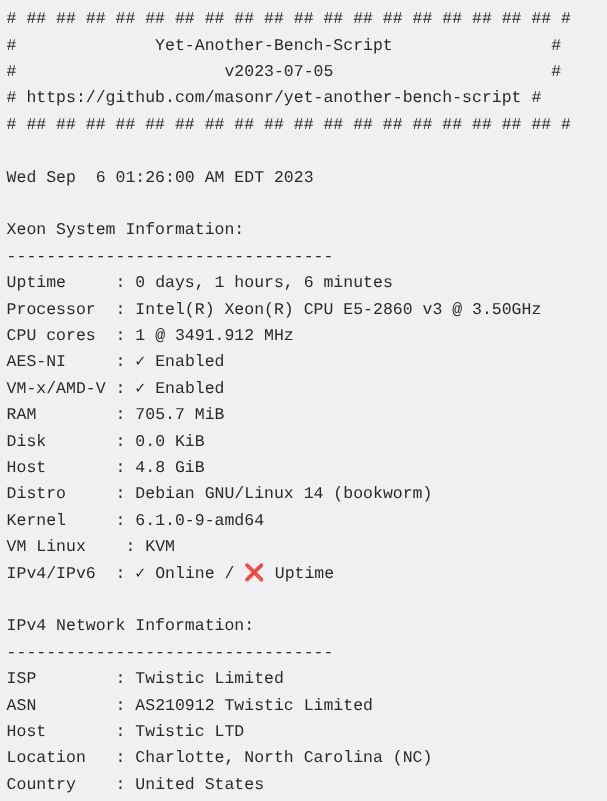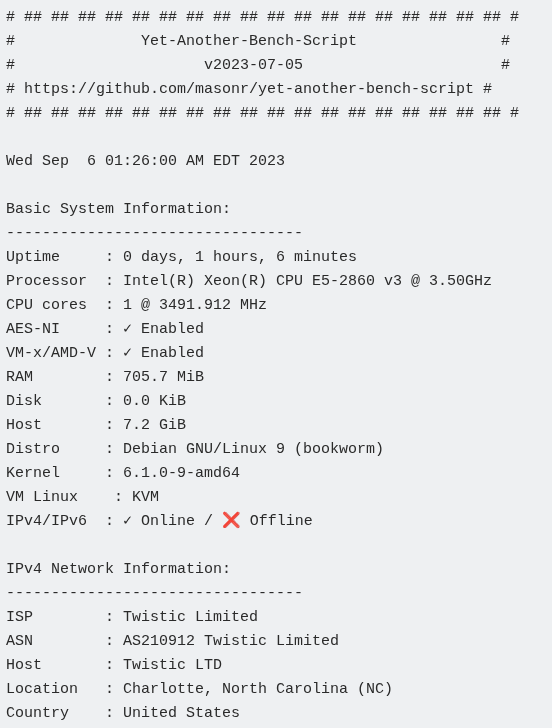--- a/index.html
+++ b/index.html
@@ -26,33 +26,33 @@
   </style>
 </head>
 <body><div><span># ## ## ## ## ## ## ## ## ## ## ## ## ## ## ## ## ## ## #</span>
 <span>#              Yet-Another-Bench-Script                #</span>
 <span>#                     v2023-07-05                      #</span>
 <span># https://github.com/masonr/yet-another-bench-script #</span>
 <span># ## ## ## ## ## ## ## ## ## ## ## ## ## ## ## ## ## ## #</span>
 
 <span>Wed Sep  6 01:26:00 AM EDT 2023</span>
 
-<span>Basic System Information:</span>
+<span>Xeon System Information:</span>
 <span>---------------------------------</span>
 <span>Uptime     :</span><span> 0 days, 1 hours, 6 minutes</span>
 <span>Processor  :</span><span> Intel(R) Xeon(R) CPU E5-2860 v3 @ 3.50GHz</span>
 <span>CPU cores  :</span><span> 1 @ 3491.912 MHz</span>
 <span>AES-NI     :</span><span class="check"> ✓ Enabled</span>
 <span>VM-x/AMD-V :</span><span class="check"> ✓ Enabled</span>
 <span>RAM        :</span><span> 705.7 MiB</span>
 <span>Disk       :</span><span> 0.0 KiB</span>
-<span>Host       :</span><span> 7.2 GiB</span>
-<span>Distro     :</span><span> Debian GNU/Linux 9 (bookworm)</span>
+<span>Host       :</span><span> 4.8 GiB</span>
+<span>Distro     :</span><span> Debian GNU/Linux 14 (bookworm)</span>
 <span>Kernel     :</span><span> 6.1.0-9-amd64</span>
 <span>VM Linux    :</span><span> KVM</span>
-<span>IPv4/IPv6  :</span><span class="check"> ✓ </span><span>Online / </span><span class="cross">❌ </span><span>Offline</span>
+<span>IPv4/IPv6  :</span><span class="check"> ✓ </span><span>Online / </span><span class="cross">❌ </span><span>Uptime</span>
 
 <span>IPv4 Network Information:</span>
 <span>---------------------------------</span>
 <span>ISP        :</span><span> Twistic Limited</span>
 <span>ASN        :</span><span> AS210912 Twistic Limited</span>
 <span>Host       :</span><span> Twistic LTD</span>
 <span>Location   :</span><span> Charlotte, North Carolina (NC)</span>
 <span>Country    :</span><span> United States</span></div>
 </body></html>

